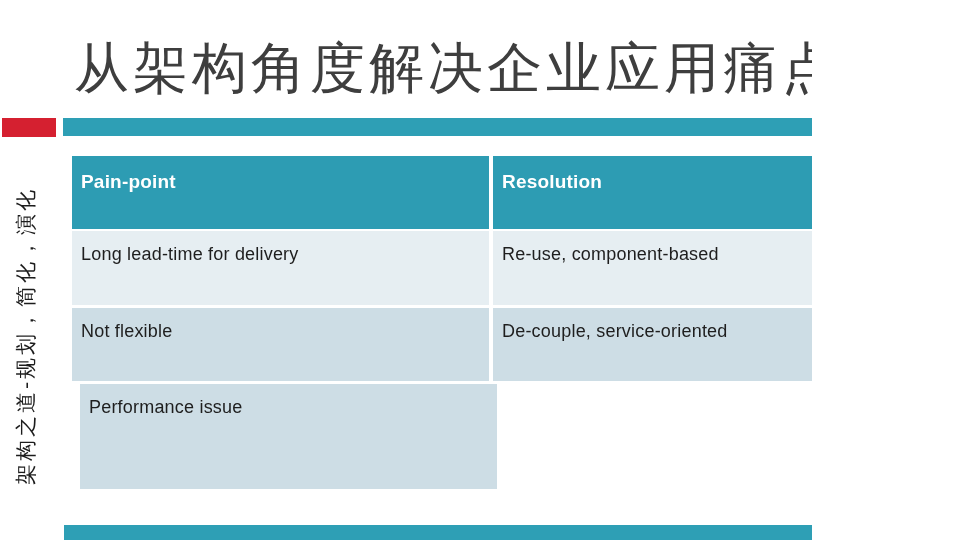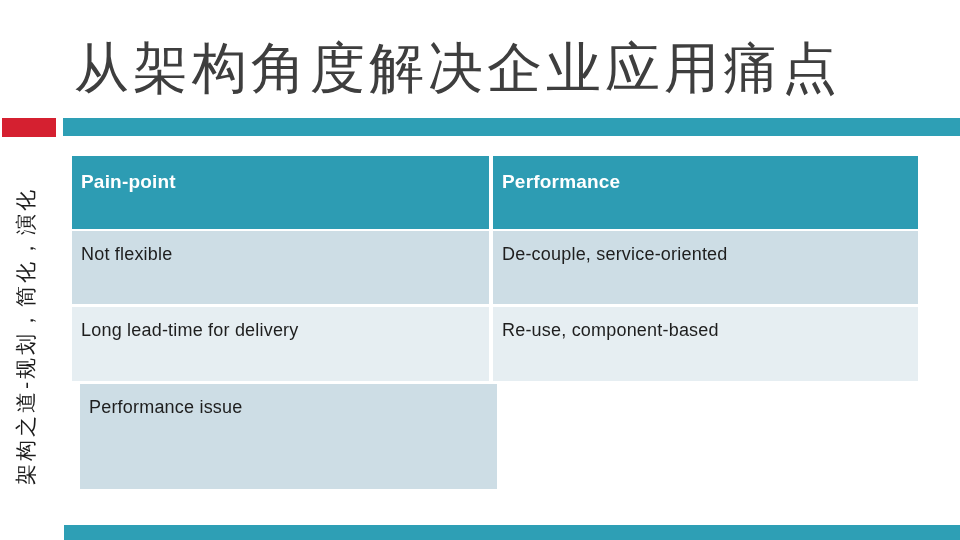--- a/index.html
+++ b/index.html
@@ -2,21 +2,21 @@
 <html style="--teal: #2e9fb5; --teal-dark: #2d9cb3; --red: #d52030; --row-dark: #cddde5; --row-light: #e6eef2; --title-color: #3e3e3e; --background: #ffffff;"><head>
 <meta charset="utf-8">
 <style>
   html, body {
     margin: 0;
     padding: 0;
     background: #ffffff;
   }
   .slide {
     position: relative;
-    width: 960px;
+    width: 812px;
     height: 540px;
     background: var(--background, #ffffff);
     overflow: hidden;
     font-family: "Liberation Sans", sans-serif;
   }
   .page-title {
     position: absolute;
     left: 74px;
     top: 34px;
     width: 840px;
@@ -109,29 +109,29 @@
   <div class="page-title">从架构角度解决企业应用痛点</div>
 
   <div class="accent-red"></div>
   <div class="accent-band"></div>
 
   <div class="vertical-footer">架构之道-规划，简化，演化</div>
 
   <div class="table">
     <div class="trow thead-row">
       <div class="tcell c1">Pain-point</div>
-      <div class="tcell c2">Performance</div>
+      <div class="tcell c2">Resolution</div>
+    </div>
+    <div class="trow row-even">
+      <div class="tcell c1">Long lead-time for delivery</div>
+      <div class="tcell c2">Re-use, component-based</div>
     </div>
     <div class="trow row-odd">
       <div class="tcell c1">Not flexible</div>
       <div class="tcell c2">De-couple, service-oriented</div>
-    </div>
-    <div class="trow row-even">
-      <div class="tcell c1">Long lead-time for delivery</div>
-      <div class="tcell c2">Re-use, component-based</div>
     </div>
     <div class="trow row-odd row-last">
       <div class="tcell c1">Performance issue</div>
     </div>
   </div>
 
   <div class="bottom-band"></div>
 
 </div>
 

